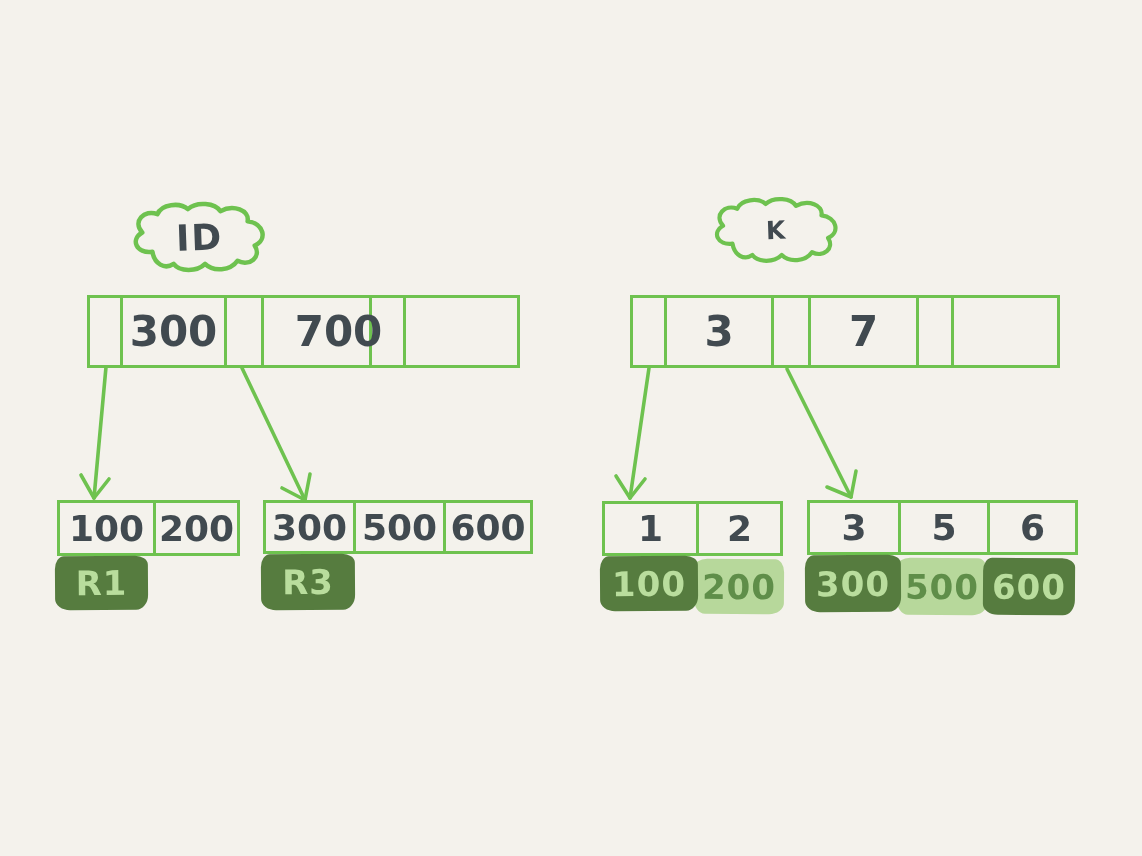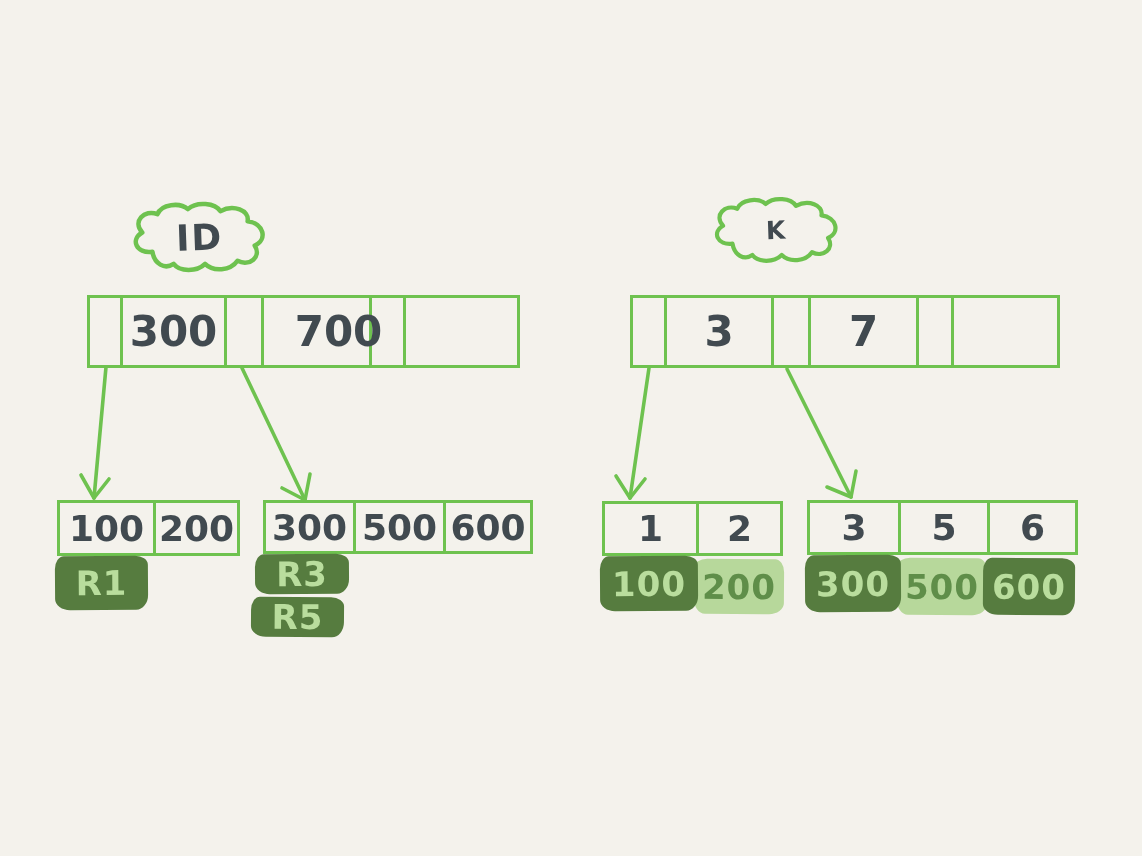--- a/index.html
+++ b/index.html
@@ -152,23 +152,22 @@
   </div>
   <div class="vrow" style="left:55px; top:556px; height:54px;">
     <div class="vcell dark r1" style="width:93px;">R1</div>
   </div>
 
   <div class="node leaf-node" style="left:263px; top:500px; width:270px; height:54px;">
     <div class="cell" style="width:90px;">300</div>
     <div class="cell" style="width:90px;">500</div>
     <div class="cell grow">600</div>
   </div>
-  <div class="vrow" style="left:255px; top:554px; height:56px;flex-direction:column;">
+  <div class="vrow" style="left:261px; top:554px; height:56px;">
     <div class="vcell dark r1" style="width:94px;">R3</div>
-    <div class="vcell dark r2" style="width:93px;">R5</div>
   </div>
 
   <div class="cloud" style="left:706px; top:192px; width:142px; height:76px;">
     <svg viewBox="0 0 150 75" fill="none" stroke="#6ec24f" stroke-width="4.5" stroke-linecap="round" stroke-linejoin="round">
       <path d="M 28 52 C 12 54, 6 40, 18 33 C 8 22, 20 10, 33 15 C 37 5, 55 3, 63 10
                C 72 2, 90 4, 95 12 C 108 5, 124 11, 122 22 C 138 24, 142 40, 129 46
                C 136 57, 124 67, 112 61 C 105 71, 88 72, 80 64 C 72 72, 55 72, 49 64
                C 40 70, 30 64, 28 52 Z"></path>
     </svg>
     <span class="cloud-text small">K</span>

